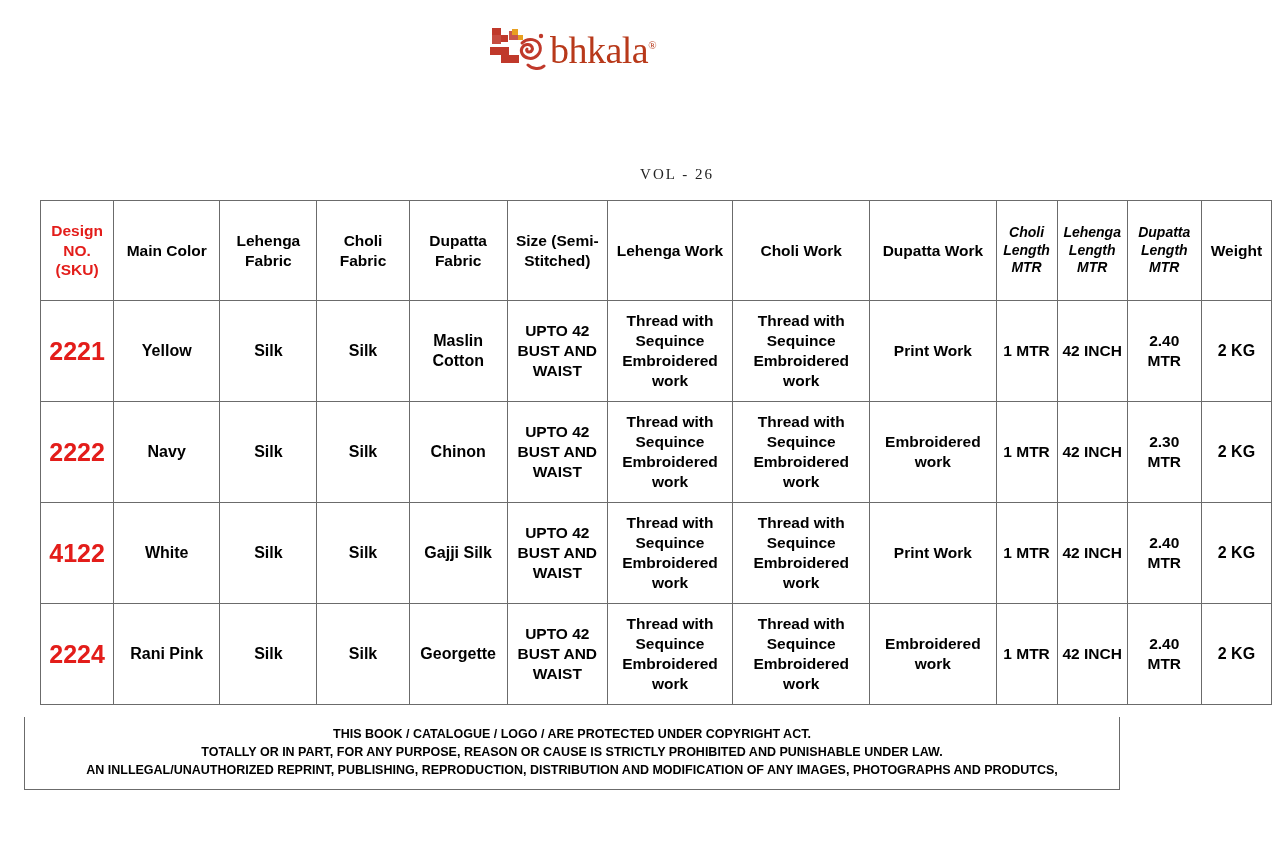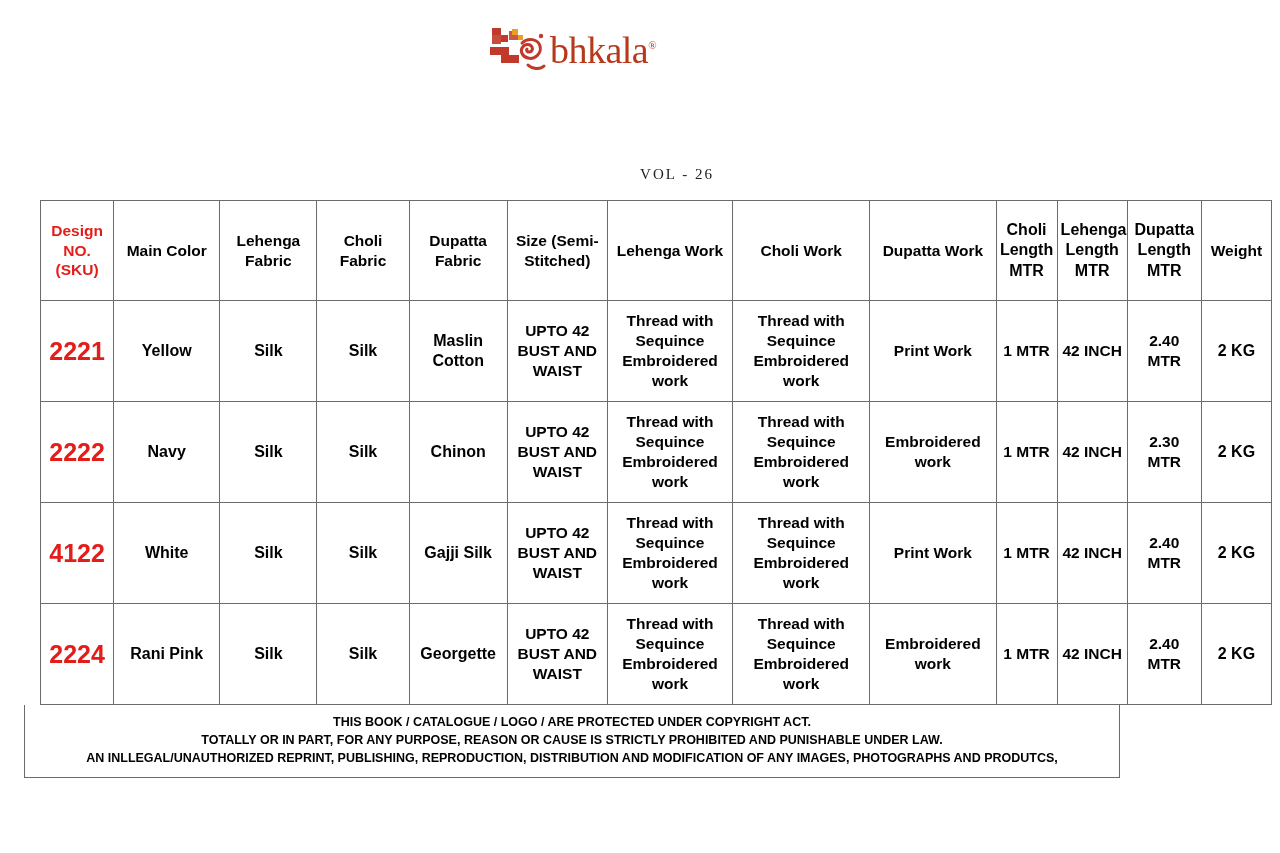--- a/index.html
+++ b/index.html
@@ -88,21 +88,22 @@
     vertical-align: middle;
     font-weight: bold;
     padding: 5px 3px;
     line-height: 1.28;
   }
   table.spec thead th {
     font-size: 15.5px;
     height: 100px;
   }
   table.spec thead th.small-head {
-    font-size: 16px;
+    font-size: 14px;
+    font-style: italic;
   }
   table.spec thead th.sku-head {
     color: #e31d1a;
     font-size: 15.5px;
   }
   table.spec tbody td {
     font-size: 16px;
     height: 101px;
   }
   table.spec tbody td.sku {
@@ -126,21 +127,21 @@
   col.c6 { width: 125px; }
   col.c7 { width: 137px; }
   col.c8 { width: 126px; }
   col.c9 { width: 61px; }
   col.c10 { width: 70px; }
   col.c11 { width: 74px; }
   col.c12 { width: 70px; }
 
   
   .notice {
-    margin: 0 24px;
+    margin: 12px 24px;
     border: 1px solid #6b6b6b;
     border-top: none;
     padding: 8px 10px 10px 10px;
     text-align: center;
   }
   .notice div {
     font-size: 12.5px;
     font-weight: bold;
     line-height: 1.45;
     color: #000;

